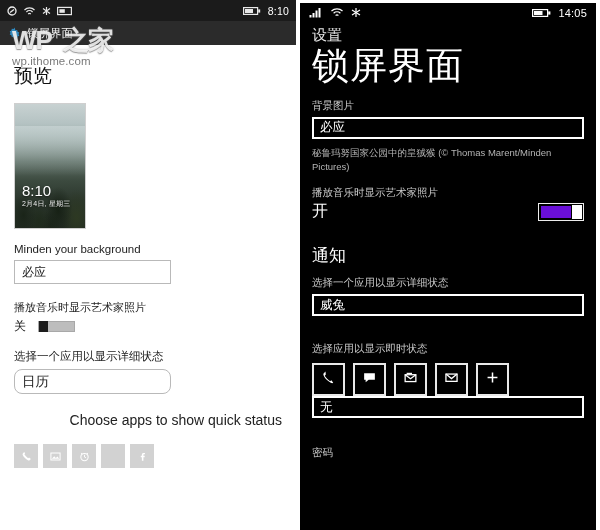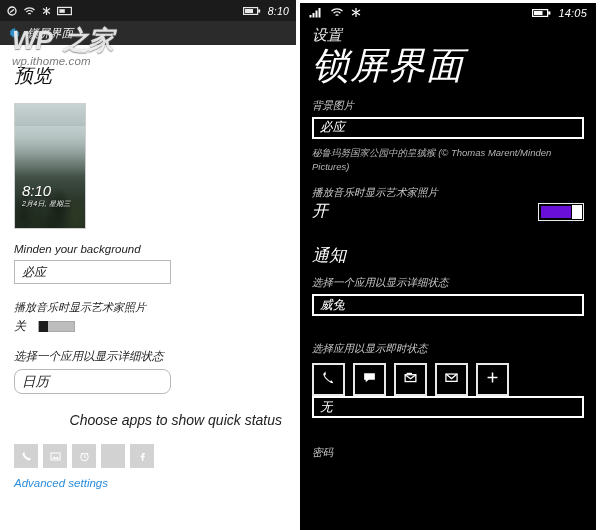--- a/index.html
+++ b/index.html
@@ -2,21 +2,21 @@
 <html><head>
 <meta charset="utf-8">
 <style>
   * { box-sizing: border-box; margin: 0; padding: 0; }
   html, body {
     width: 600px; height: 530px;
     background: #ffffff;
     font-family: "Liberation Sans", "DejaVu Sans", sans-serif;
     overflow: hidden;
   }
-  .root { position: relative; width: 600px; height: 530px; display: flex; background:#6d28d9;font-style:italic; }
+  .root { position: relative; width: 600px; height: 530px; display: flex; background:#6d28d9; }
 
   
   .left-pane {
     position: relative;
     width: 296px; height: 530px;
     background: #ffffff;
     overflow: hidden;
   }
   .statusbar {
     height: 21px; background: #1b1b1b;
@@ -293,21 +293,20 @@
         </div>
         <div class="tile">
           <span>
             <svg width="11" height="11" viewBox="0 0 12 12">
               <path fill="#fff" d="M7.6 3.6h1.1V2.1H7.3c-1.3 0-2 .7-2 2v1.1H4.1v1.5h1.2v3.9h1.7V6.7h1.3l.2-1.5H7V4.3c0-.5.2-.7.6-.7z"></path>
             </svg>
           </span>
         </div>
       </div>
 
-      <div class="adv-link">Advanced settings</div>
     </div>
   </div>
 
   <div class="right-pane">
     <div class="phone">
 
       <div class="p-status">
         <div class="sb-left">
           <span>
             <svg width="15" height="11" viewBox="0 0 15 11">

